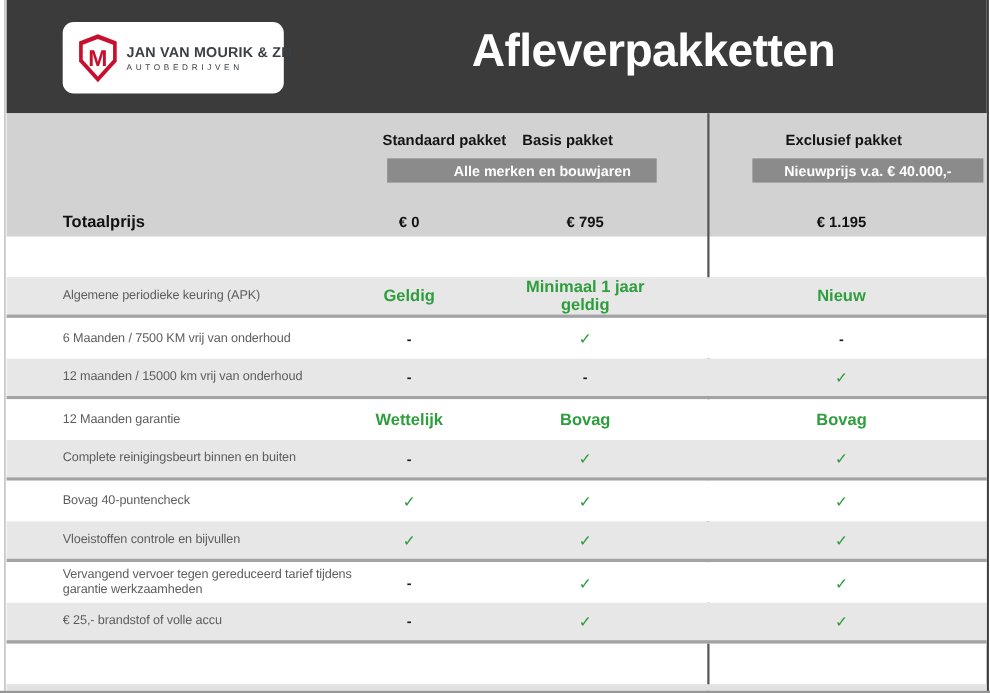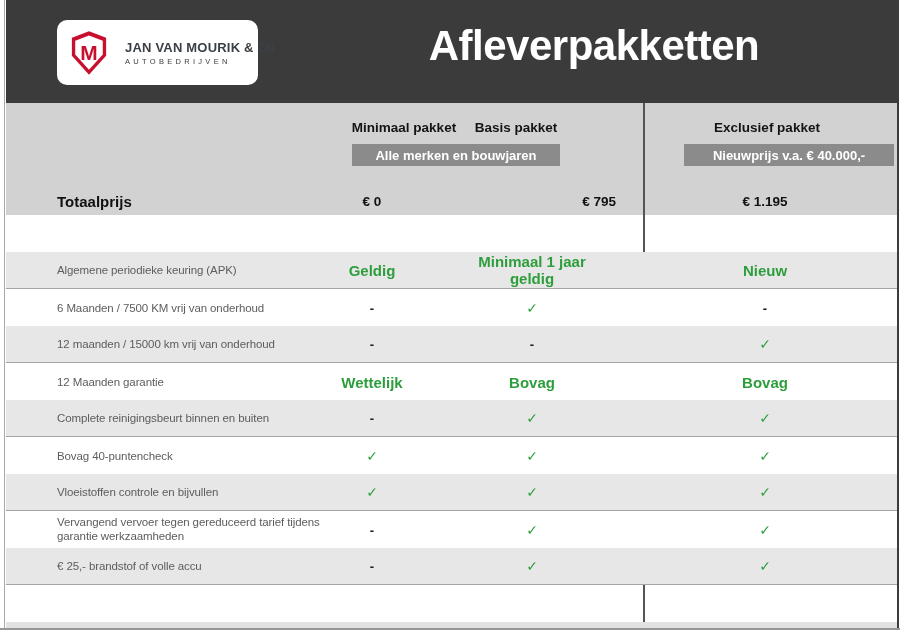--- a/index.html
+++ b/index.html
@@ -8,50 +8,50 @@
 
   
   .left-page-border{position:absolute;left:4px;top:0;width:1px;height:630px;background:#a8a8a8;}
   .right-page-border{position:absolute;left:897px;top:0;width:2px;height:630px;background:#3c3c3c;}
 
   
   .header-bar{position:absolute;left:6px;top:0;width:891px;height:103px;background:#3b3b3b;}
   .logo-card{position:absolute;left:51px;top:20px;width:201px;height:65px;background:#fff;
     border-radius:10px;display:flex;align-items:center;padding-left:13px;box-sizing:border-box;}
   .shield{flex:0 0 auto;}
-  .brand-text{margin-left:17px;color:#3b4045;}
+  .brand-text{margin-left:7px;color:#3b4045;}
   .brand-line1{font-size:13px;font-weight:bold;letter-spacing:0.2px;white-space:nowrap;}
   .brand-line2{font-size:7.5px;letter-spacing:3.3px;margin-top:2px;white-space:nowrap;}
   .title{position:absolute;left:278px;top:18px;width:612px;margin:4px;text-align:center;
     font-size:42px;font-weight:bold;color:#fff;letter-spacing:-0.5px;}
 
   
   .subheader-band{position:absolute;left:6px;top:103px;width:891px;height:112px;background:#d2d2d2;}
   .colhead{position:absolute;top:120px;font-size:13.5px;font-weight:bold;color:#141414;text-align:center;}
   .colhead-std{left:314px;width:180px;}
   .colhead-basis{left:426px;width:180px;}
   .colhead-excl{left:667px;width:200px;}
   .badge{position:absolute;top:144px;height:22px;background:#8b8b8b;color:#fff;font-weight:bold;
     font-size:13px;display:flex;align-items:center;justify-content:center;}
-  .badge-left{left:352px;width:208px;}
+  .badge-left{left:352px;width:208px;padding-left:37px;}
   .badge-right{left:684px;width:210px;}
 
   .totaal-label{position:absolute;left:57px;top:193px;font-size:15px;font-weight:bold;color:#111;}
   .totaal-val{position:absolute;top:194px;width:120px;text-align:center;font-size:13.5px;font-weight:bold;color:#111;}
   .totaal-std{left:312px;}
-  .totaal-basis{left:496px;text-align:right;}
+  .totaal-basis{left:472px;}
   .totaal-excl{left:705px;}
 
   
   .divider-vertical{position:absolute;left:643px;top:103px;width:2px;height:525px;background:#545454;}
 
   
   .rows{position:absolute;left:6px;top:252px;width:891px;}
   .row{position:relative;height:37px;box-sizing:border-box;}
-  .row-gray{background:#e7e7e7;border-bottom:1px solid #a3a3a3;}
+  .row-gray{background:#e7e7e7;border-bottom:3px solid #a3a3a3;}
   .row-white{background:#fff;}
   .row-label{position:absolute;left:51px;top:50%;transform:translateY(-50%);width:285px;
     font-size:11.5px;color:#5d5d5d;letter-spacing:-0.1px;line-height:1.3;}
   .cell{position:absolute;top:50%;transform:translateY(-50%);text-align:center;}
   .cell-standaard{left:306px;width:120px;}
   .cell-basis{left:466px;width:120px;}
   .cell-exclusief{left:649px;width:220px;}
   .cell-check{color:#2e9e3d;font-size:14px;}
   .cell-dash{color:#1a1a1a;font-weight:bold;font-size:13px;}
   .cell-text{color:#2e9e3d;font-weight:bold;font-size:15px;}
@@ -76,21 +76,21 @@
       </svg>
       <div class="brand-text">
         <div class="brand-line1">JAN VAN MOURIK &amp; ZN</div>
         <div class="brand-line2">AUTOBEDRIJVEN</div>
       </div>
     </div>
     <h1 class="title">Afleverpakketten</h1>
   </header>
 
   <div class="subheader-band"></div>
-  <div class="colhead colhead-std">Minimaal pakket</div>
+  <div class="colhead colhead-std">Standaard pakket</div>
   <div class="colhead colhead-basis">Basis pakket</div>
   <div class="colhead colhead-excl">Exclusief pakket</div>
   <div class="badge badge-left">Alle merken en bouwjaren</div>
   <div class="badge badge-right">Nieuwprijs v.a. € 40.000,-</div>
 
   <div class="totaal-label">Totaalprijs</div>
   <div class="totaal-val totaal-std">€ 0</div>
   <div class="totaal-val totaal-basis">€ 795</div>
   <div class="totaal-val totaal-excl">€ 1.195</div>
 

